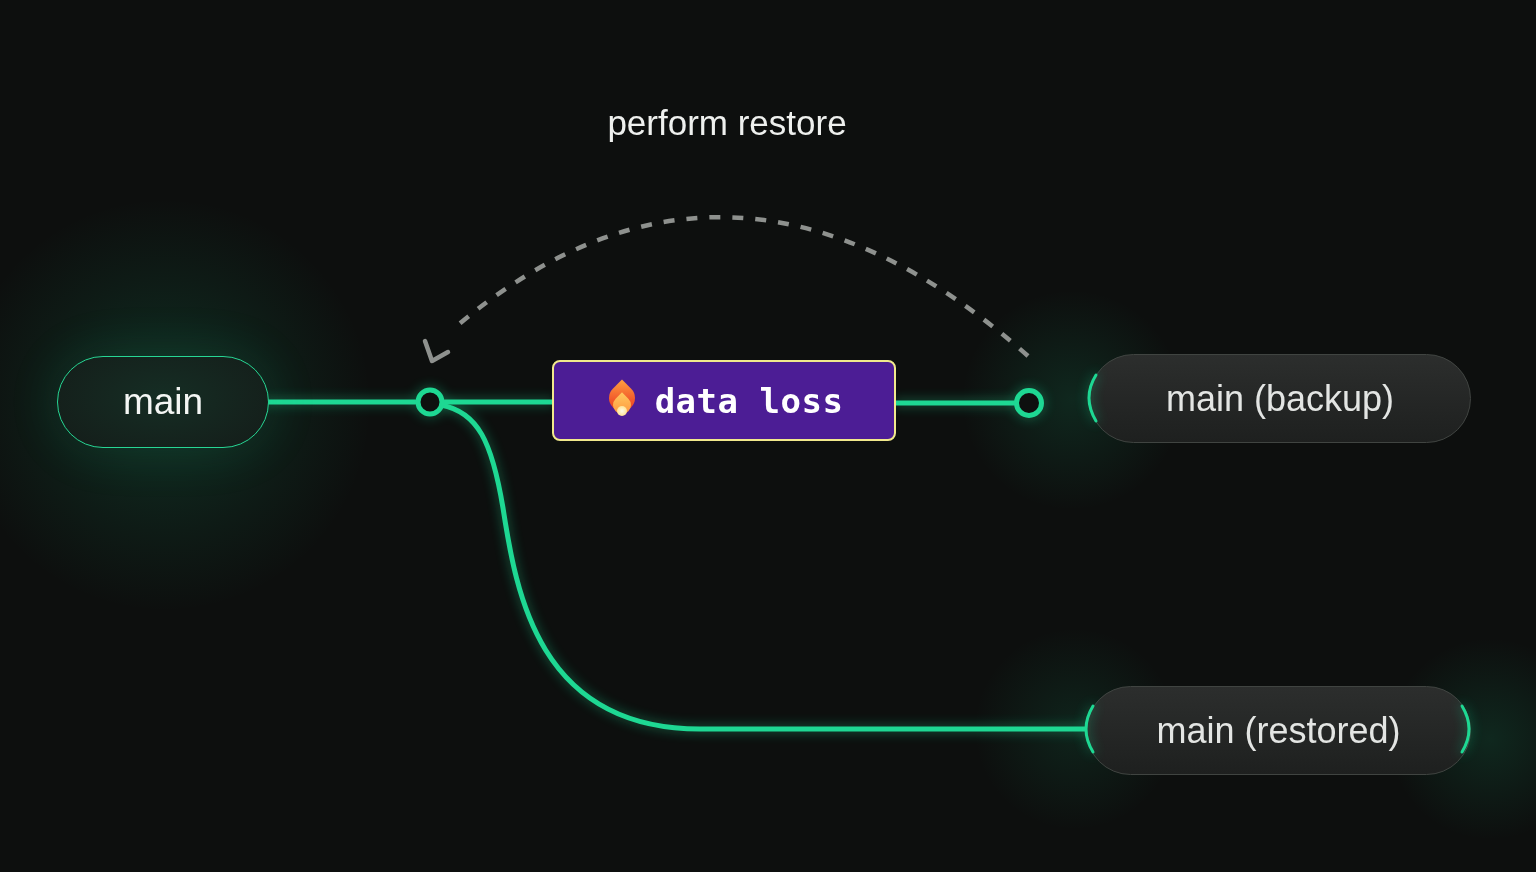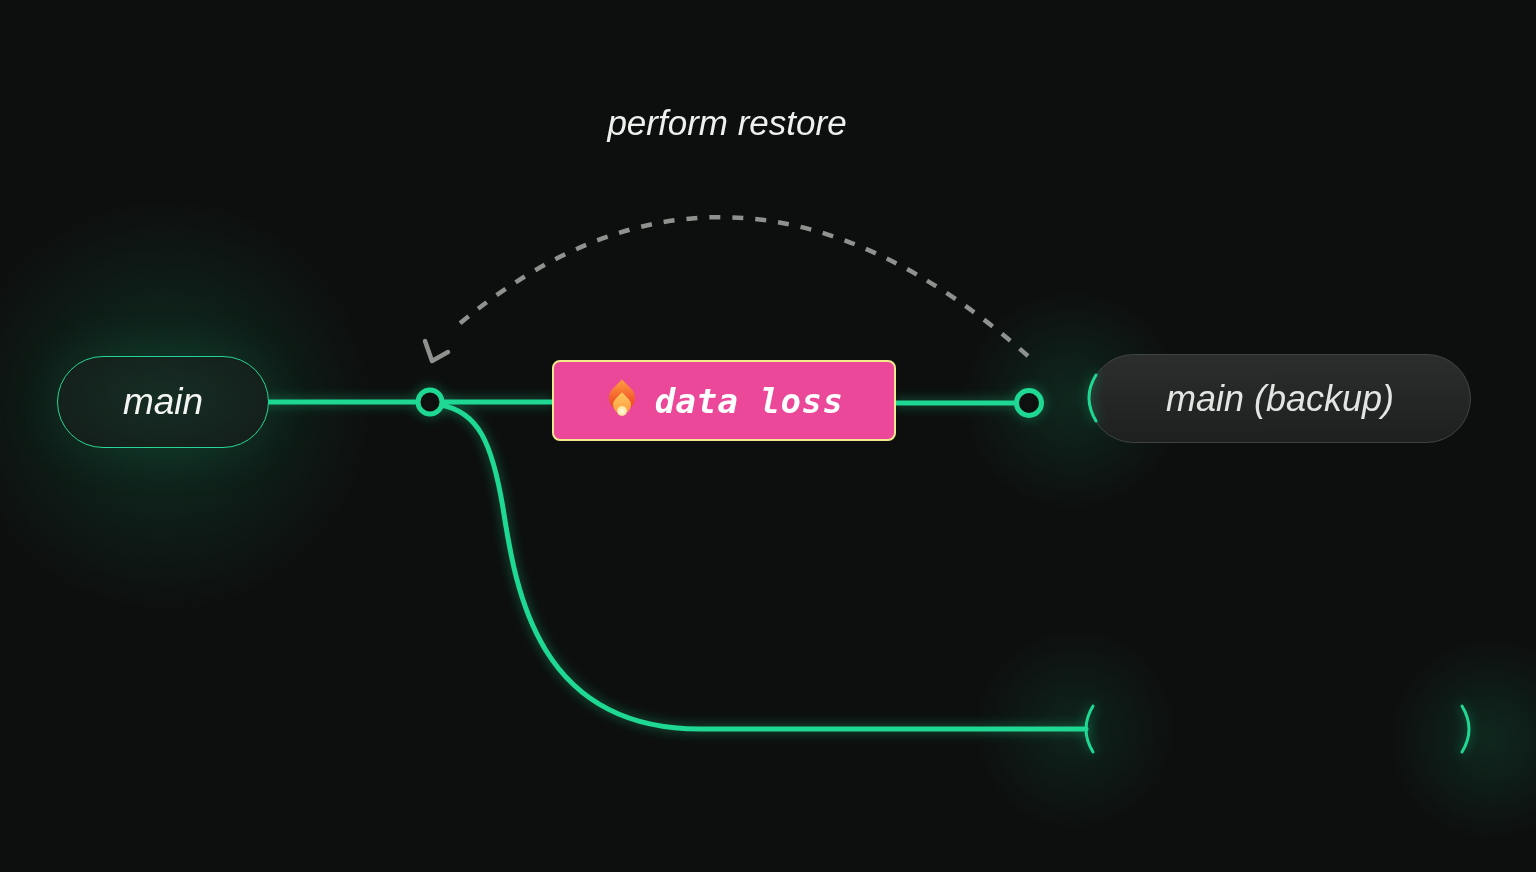--- a/index.html
+++ b/index.html
@@ -1,18 +1,18 @@
 <!DOCTYPE html>
 <html><head>
 <meta charset="utf-8">
 <style>
   html,body{margin:0;padding:0;background:#0d0f0e;}
   .canvas{
     position:relative;width:1536px;height:872px;overflow:hidden;
-    background:#0d0f0e;font-family:"Liberation Sans",sans-serif;font-style:italic;
+    background:#0d0f0e;font-family:"Liberation Sans",sans-serif;
   }
   .glow{position:absolute;border-radius:50%;pointer-events:none;}
   .glow-main{
     left:-50px;top:190px;width:430px;height:430px;
     background:radial-gradient(circle,rgba(31,217,147,0.16) 0%,rgba(31,217,147,0.06) 42%,rgba(31,217,147,0) 68%);
   }
   .glow-backup-left{
     left:952px;top:280px;width:240px;height:240px;
     background:radial-gradient(circle,rgba(31,217,147,0.12) 0%,rgba(31,217,147,0) 65%);
   }
@@ -44,21 +44,21 @@
   }
   .pill-gray{
     border:1.5px solid #404441;color:#e3e5e3;font-size:36px;
     background:linear-gradient(180deg,#2c2e2d 0%,#1e201f 100%);
   }
   .pill-backup{left:1089px;top:354px;width:380px;height:87px;}
   .pill-restored{left:1086px;top:686px;width:383px;height:87px;}
 
   .event-box{
     position:absolute;left:552px;top:360px;width:344px;height:81px;
-    border:2px solid #f1e98c;border-radius:8px;background:#ec4899;
+    border:2px solid #f1e98c;border-radius:8px;background:#4c1d95;
     display:flex;align-items:center;justify-content:center;gap:16px;
     font-family:"DejaVu Sans Mono","Liberation Mono",monospace;
     font-weight:700;font-size:34px;color:#ffffff;letter-spacing:0.5px;
     z-index:4;box-sizing:border-box;
   }
 
   .flame{position:relative;width:34px;height:42px;flex:0 0 auto;}
   .flame .f-outer{
     position:absolute;left:4px;top:5px;width:26px;height:26px;
     background:linear-gradient(135deg,#ffa03f 0%,#f2592b 55%,#dd3a1e 100%);
@@ -120,20 +120,23 @@
   </div>
 
   <div class="pill pill-main">
     <span>main</span>
   </div>
 
   <div class="pill pill-gray pill-backup">
     <span>main (backup)</span>
   </div>
 
+  <div class="pill pill-gray pill-restored">
+    <span>main (restored)</span>
+  </div>
 
   <div class="event-box">
     <span class="flame">
       <i class="f-outer"></i>
         <i class="f-mid"></i>
         <i class="f-core"></i>
     </span>
     <span>data loss</span>
   </div>
 

